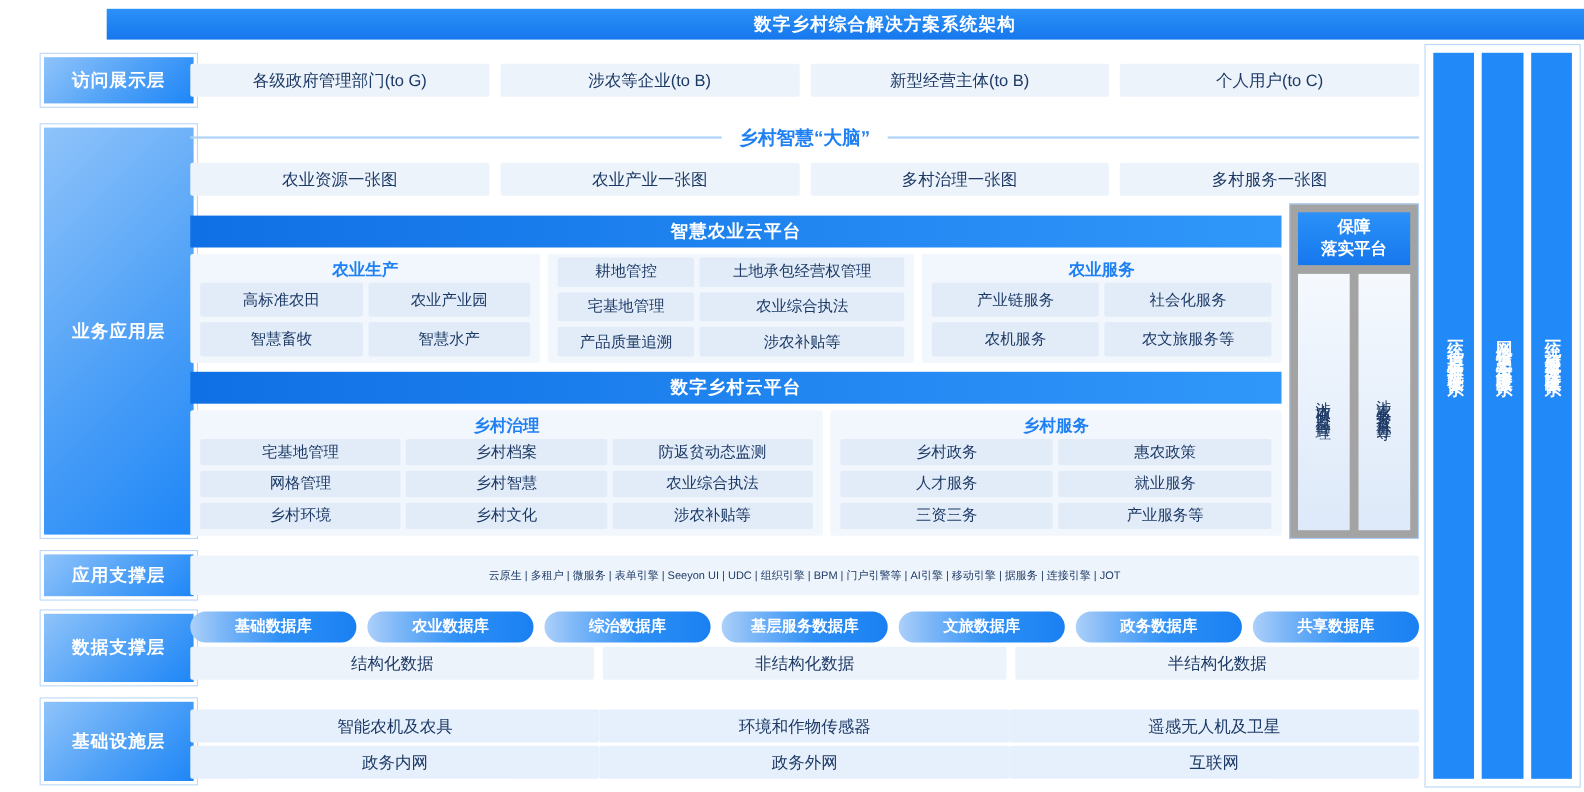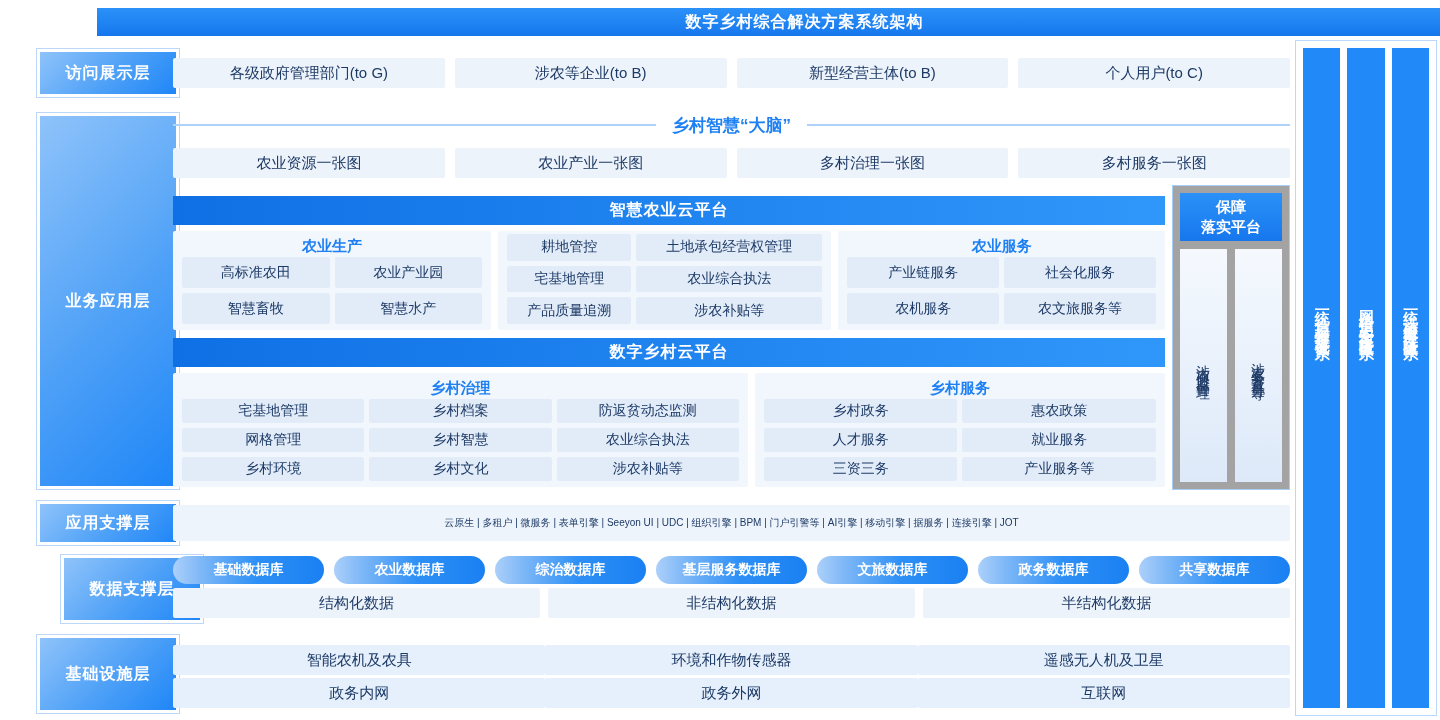--- a/index.html
+++ b/index.html
@@ -13,21 +13,21 @@
           display:flex;align-items:center;justify-content:center;letter-spacing:1px;padding-left:36px;}
 
   
   .layer-label{position:absolute;left:36px;width:144px;border:1px solid #BCD7F8;
                background:#fff;padding:3px;box-sizing:border-box;}
   .layer-label .fill{width:100%;height:100%;box-sizing:border-box;
         background:linear-gradient(135deg,#8FC3FA 0%,#4DA0F7 55%,#1E86F7 100%);
         color:#fff;font-weight:bold;font-size:16px;letter-spacing:1px;
         display:flex;align-items:center;justify-content:center;}
   .ll-0{top:48px;height:50px;} .ll-1{top:112px;height:378px;}
-  .ll-2{top:500px;height:46px;} .ll-3{top:554px;height:70px;margin-left:24px;} .ll-4{top:634px;height:80px;}
+  .ll-2{top:500px;height:46px;} .ll-3{top:554px;height:70px;} .ll-4{top:634px;height:80px;}
 
   
   .main{position:absolute;left:173px;top:0;width:1117px;height:720px;}
   .hrow{position:absolute;left:0;right:0;display:flex;gap:10px;}
   .box-light{flex:1;background:#EDF3FB;color:#1D3A66;font-size:15px;border-radius:2px;
              display:flex;align-items:center;justify-content:center;}
   .row-access{top:58px;height:30px;}
   .row-maps{top:148px;height:30px;}
 
   

